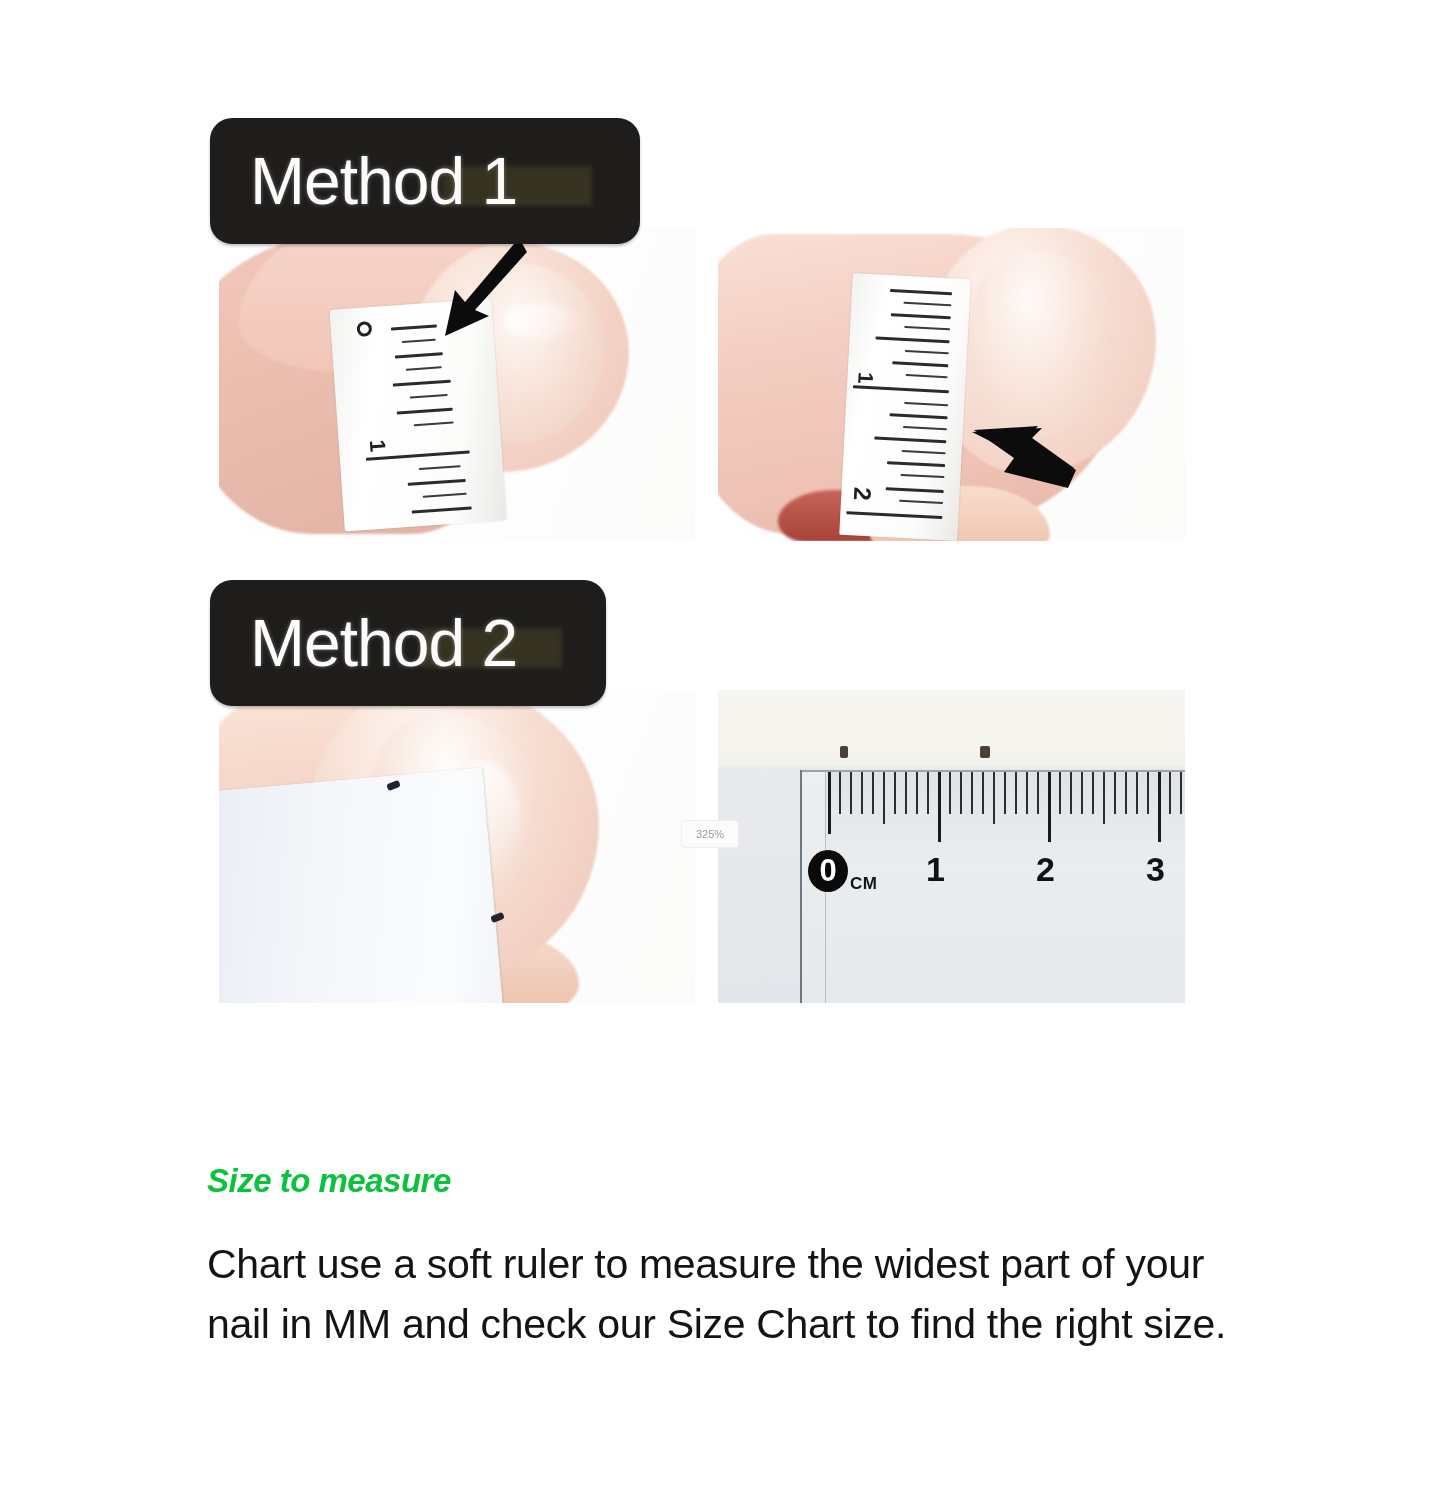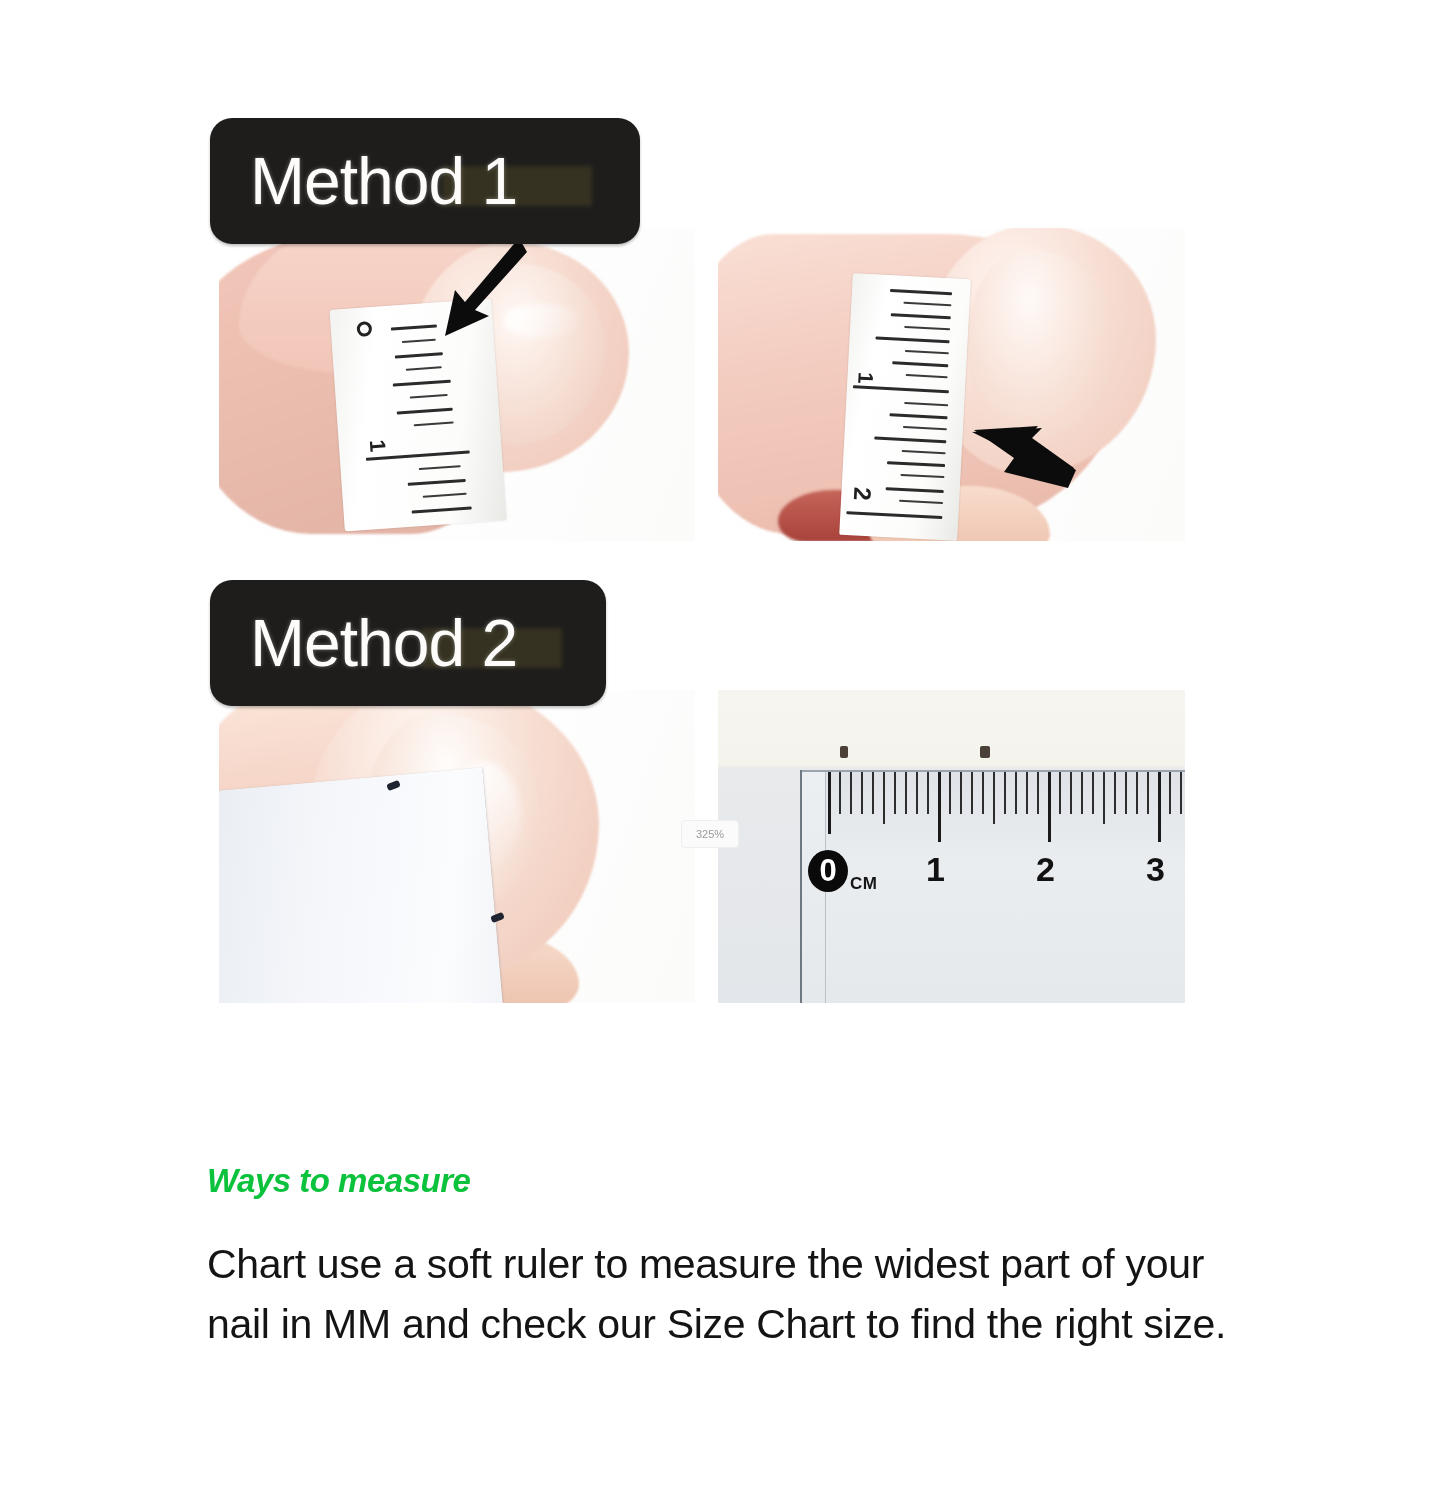--- a/index.html
+++ b/index.html
@@ -477,17 +477,17 @@
           <div class="rnum" style="left:346px; top:78px;">3</div>
         </div>
         <div class="pD-ruleredge"></div>
       </div>
     </div>
   </div>
 
   <div class="zoom-badge">325%</div>
 
   <div class="text-block">
-    <h2 class="ways-heading">Ways to measure</h2>
+    <h2 class="ways-heading">Size to measure</h2>
     <p class="body-copy">Chart use a soft ruler to measure the widest part of your nail in MM and check our Size Chart to find the right size.</p>
   </div>
 
 </div>
 
 </body></html>

